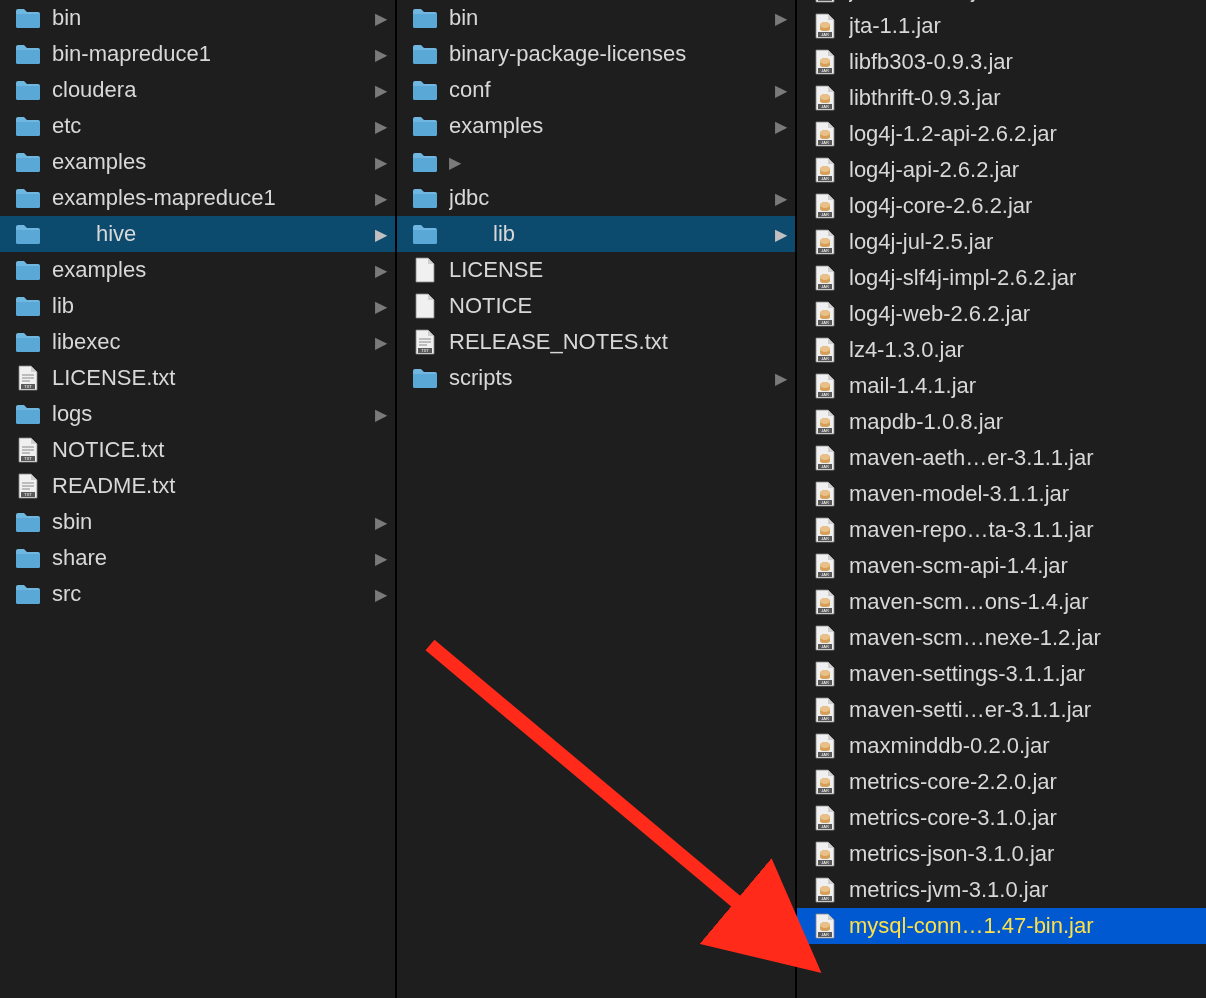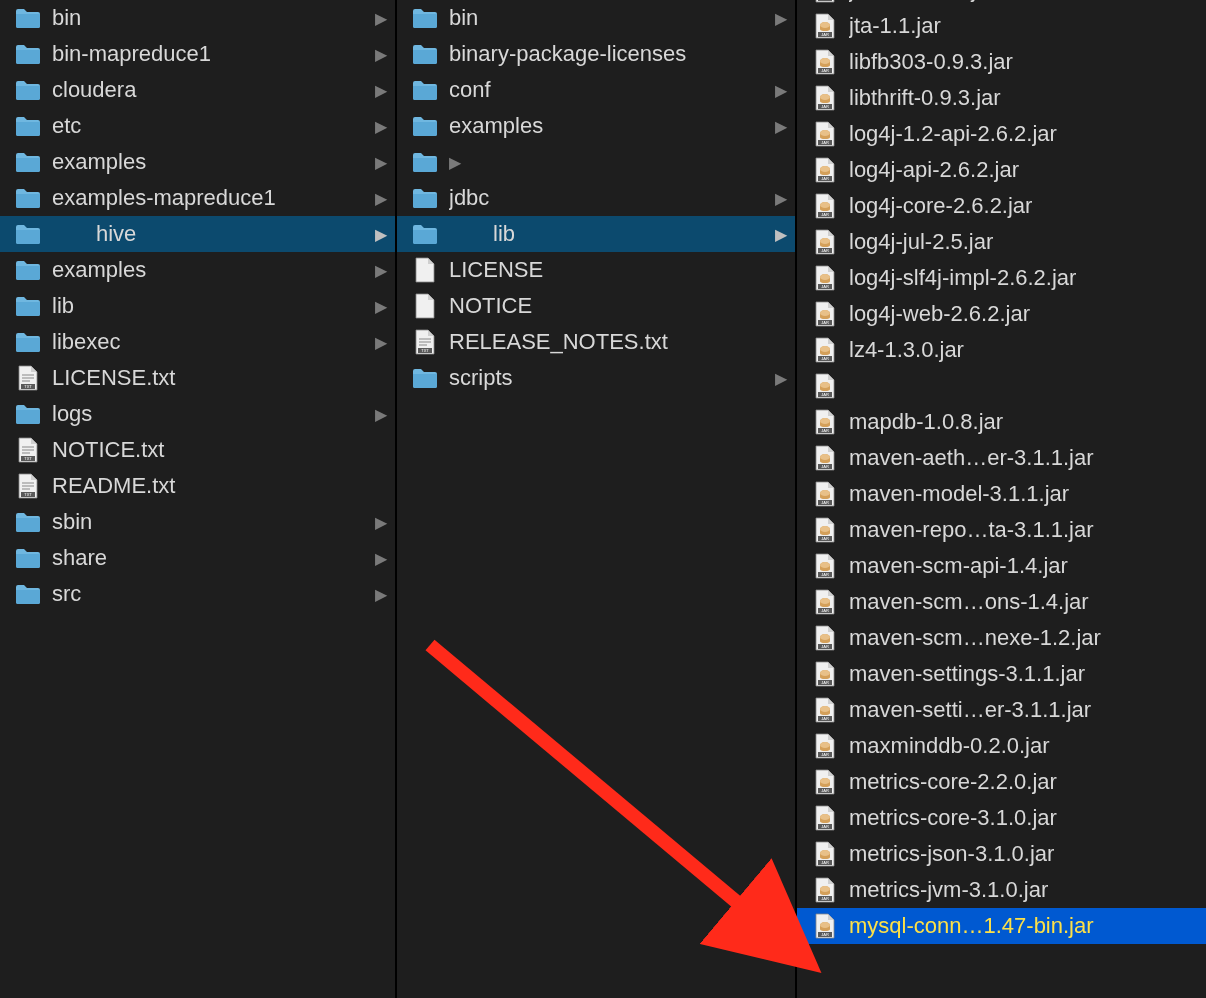--- a/index.html
+++ b/index.html
@@ -553,20 +553,21 @@
             <svg viewBox="0 0 22 26">
               <path d="M2 1 L14 1 L20 7 L20 25 L2 25 Z" fill="#f0f0f0" stroke="#888" stroke-width="0.8"></path>
               <path d="M14 1 L14 7 L20 7 Z" fill="#cfcfcf"></path>
               <ellipse cx="11" cy="12" rx="5" ry="3" fill="#d4a05a"></ellipse>
               <path d="M6 12 L6 16 Q6 18 11 18 Q16 18 16 16 L16 12" fill="#d4a05a"></path>
               <ellipse cx="11" cy="12" rx="5" ry="3" fill="#e8c088"></ellipse>
               <rect x="4" y="19" width="14" height="5" fill="#5a5a5a"></rect>
               <text x="11" y="23" font-size="4" fill="#fff" text-anchor="middle">JAR</text>
             </svg>
           </span>
+          <span class="label">mail-1.4.1.jar</span>
         </div>
         <div class="item">
           <span class="icon jar-icon">
             <svg viewBox="0 0 22 26">
               <path d="M2 1 L14 1 L20 7 L20 25 L2 25 Z" fill="#f0f0f0" stroke="#888" stroke-width="0.8"></path>
               <path d="M14 1 L14 7 L20 7 Z" fill="#cfcfcf"></path>
               <ellipse cx="11" cy="12" rx="5" ry="3" fill="#d4a05a"></ellipse>
               <path d="M6 12 L6 16 Q6 18 11 18 Q16 18 16 16 L16 12" fill="#d4a05a"></path>
               <ellipse cx="11" cy="12" rx="5" ry="3" fill="#e8c088"></ellipse>
               <rect x="4" y="19" width="14" height="5" fill="#5a5a5a"></rect>

